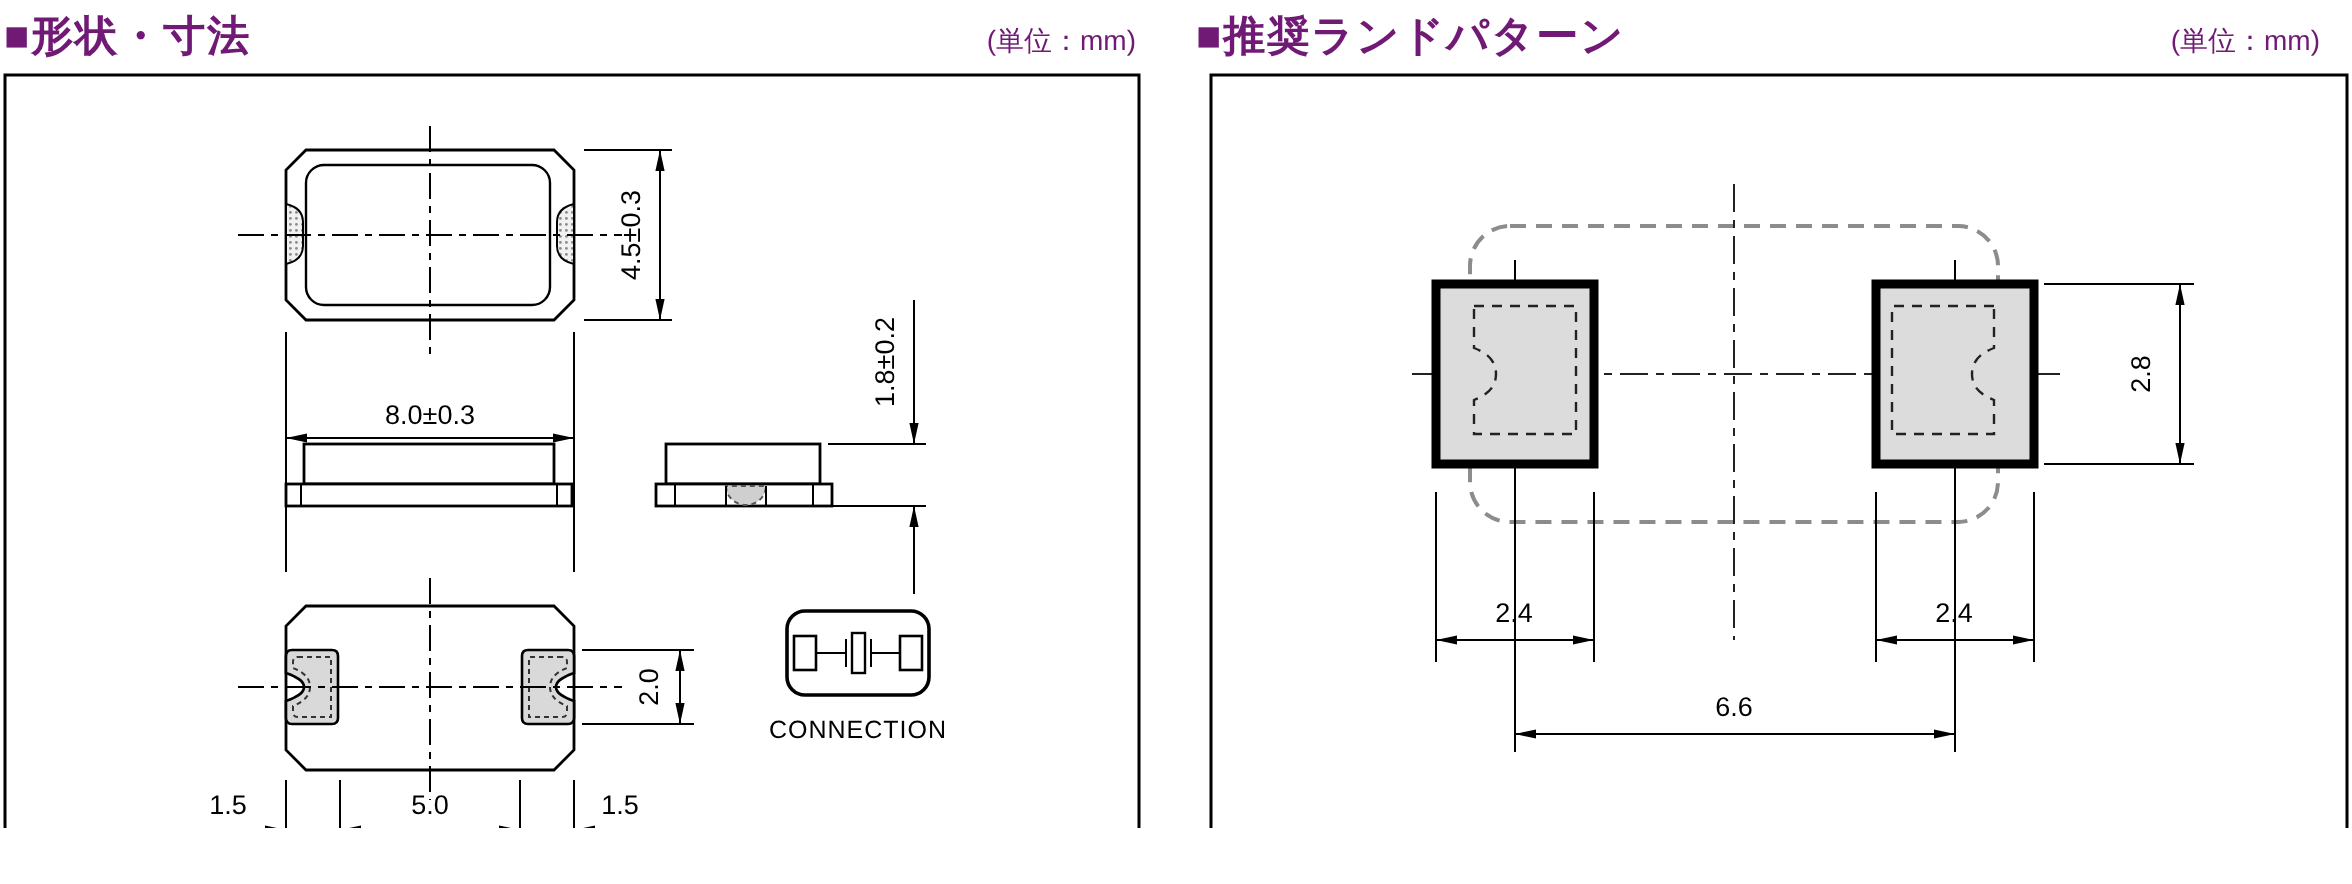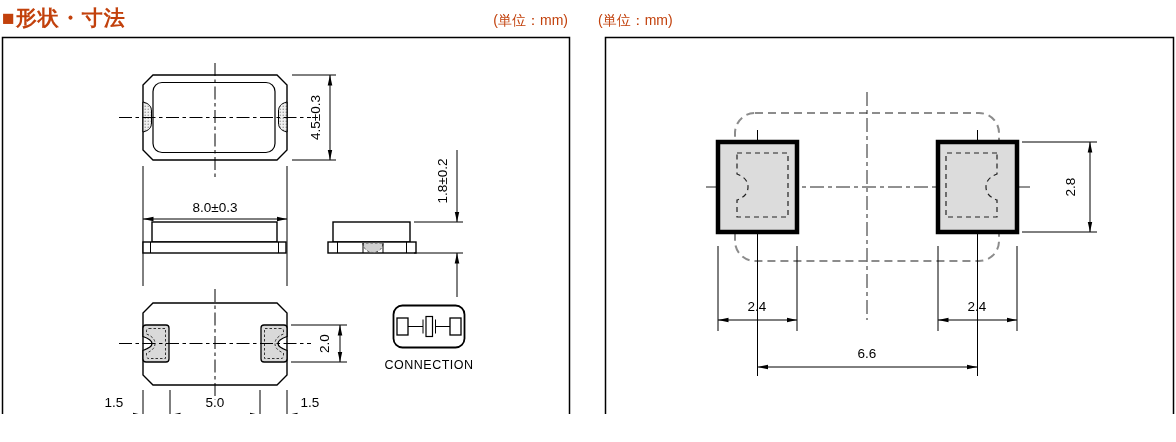--- a/index.html
+++ b/index.html
@@ -1,17 +1,17 @@
 <!DOCTYPE html>
 <html><head>
 <meta charset="utf-8">
 <style>
   html,body{margin:0;padding:0;background:#fff;}
   #screen{position:relative;width:1176px;height:414px;background:#fff;overflow:hidden;
-          font-family:"Liberation Sans",sans-serif;color:#c2410c;}
+          font-family:"Liberation Sans",sans-serif;color:#701a75;}
   .panel-header{position:absolute;top:2px;display:flex;justify-content:space-between;
                 align-items:flex-end;height:30px;}
   .panel-title{font-size:21px;font-weight:bold;letter-spacing:1px;white-space:nowrap;}
   .panel-units{font-size:14px;white-space:nowrap;padding-bottom:2px;text-align:center;}
   #header-left{left:2px;width:566px;}
   #header-right{left:598px;width:562px;}
   svg{position:absolute;top:0;}
   #svg-left{left:0;}
   #svg-right{left:588px;}
   svg text{font-family:"Liberation Sans",sans-serif;fill:#000;}
@@ -24,20 +24,21 @@
 </head>
 <body>
 
 <div id="screen">
 
   <div class="panel-header" id="header-left">
     <span class="panel-title">■形状・寸法</span>
     <span class="panel-units">(単位：mm)</span>
   </div>
   <div class="panel-header" id="header-right">
+    <span class="panel-title">■推奨ランドパターン</span>
     <span class="panel-units">(単位：mm)</span>
   </div>
 
   <svg id="svg-left" width="588" height="442" viewBox="0 0 588 442">
     <defs>
       <marker id="aL" viewBox="0 0 10 6" refX="10" refY="3" markerWidth="10.5" markerHeight="6.3" orient="auto-start-reverse">
         <path d="M0,0.8 L10,3 L0,5.2 Z" fill="#000"></path>
       </marker>
       <pattern id="stipL" patternUnits="userSpaceOnUse" width="3" height="3">
         <rect width="3" height="3" fill="#f1f1f1"></rect>

